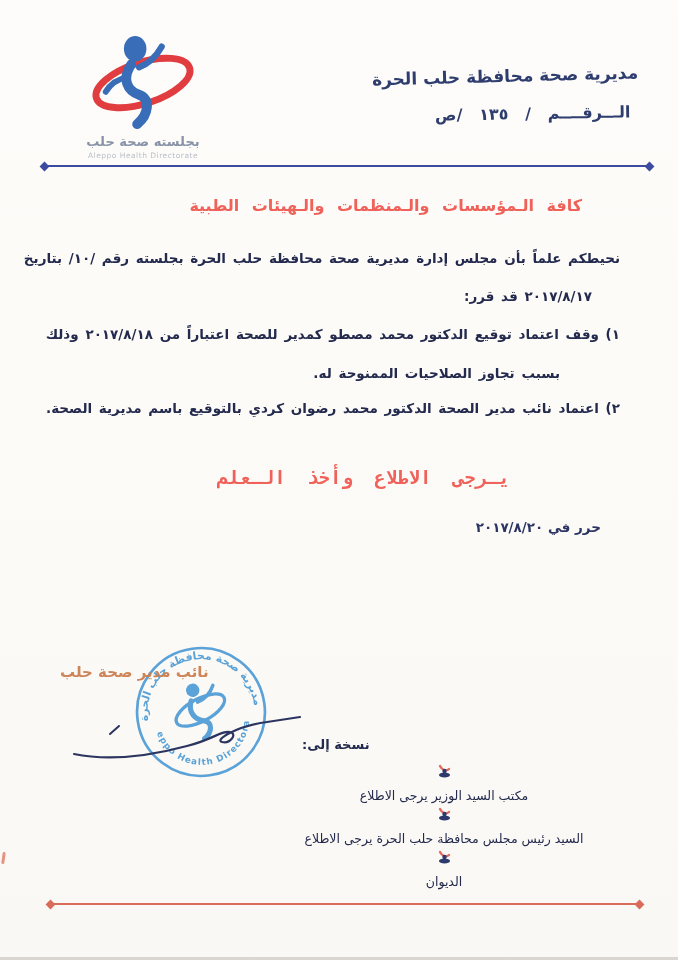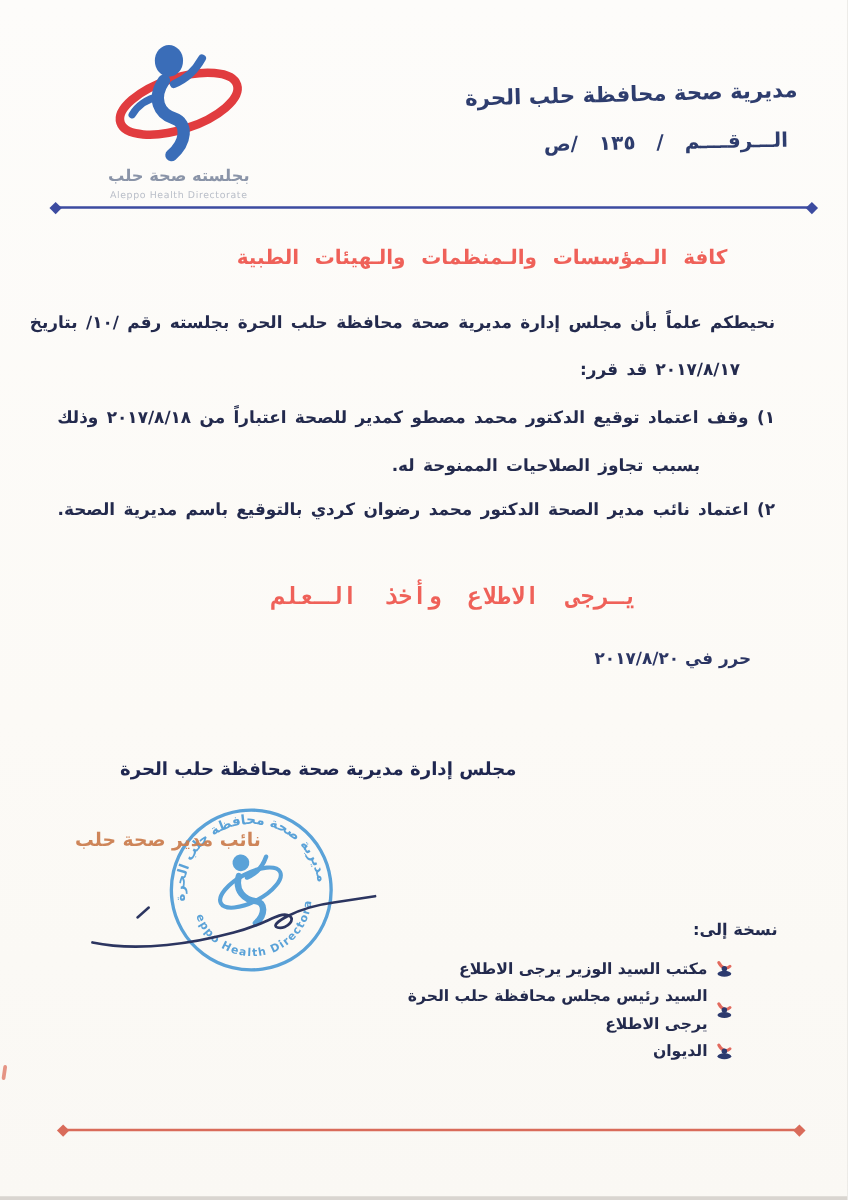--- a/index.html
+++ b/index.html
@@ -45,25 +45,25 @@
   .dateline { top:519px; right:77px; font-size:13.5px; font-weight:bold; color:#2b3563; }
 
   .issuer { top:608px; left:96px; font-size:14.5px; font-weight:bold; color:#1f2750;
             letter-spacing:0.5px; direction:rtl; }
 
   .stamp { left:134px; top:645px; width:134px; height:134px; transform:rotate(-8deg); z-index:2; }
   .overstamp { left:60px; top:663px; font-size:15px; font-weight:bold;
                color:rgba(203,126,80,0.95); z-index:5; letter-spacing:1px; }
   .sig { left:72px; top:712px; width:235px; height:55px; z-index:4; }
 
-  .cc { top:737px; right:56px; width:320px; direction:rtl; text-align:right; }
+  .cc { top:737px; right:56px; width:320px; direction:rtl; text-align:left; }
   .cc-title { font-size:13px; font-weight:bold; color:#222a4e; margin-bottom:12px; }
   .cc ul { list-style:none; padding-right:36px; }
-  .cc li { display:flex; align-items:center; gap:7px; font-size:12.5px; font-weight:bold;
-           color:#232a4d; line-height:22px; }
+  .cc li { display:flex; align-items:center; gap:7px; font-size:12.5px; font-weight:normal;
+           color:#232a4d; line-height:22px;flex-direction:column; }
   .cc .blt { flex:0 0 auto; width:13px; height:14px; }
 
   .scan-mark { left:2px; top:852px; width:3px; height:12px; background:#e07b68;
                transform:rotate(8deg); border-radius:2px; opacity:0.8; }
   .bottom-edge { left:0; bottom:0; width:100%; height:3px; background:#d9d5d0; }
 </style>
 </head>
 <body>
 
 <div class="page">
@@ -91,21 +91,20 @@
 
   <div class="abs bodytxt l-intro1">نحيطكم علماً بأن مجلس إدارة مديرية صحة محافظة حلب الحرة بجلسته رقم /١٠/ بتاريخ</div>
   <div class="abs bodytxt l-intro2">٢٠١٧/٨/١٧ قد قرر:</div>
   <div class="abs bodytxt l-item1a">١) وقف اعتماد توقيع الدكتور محمد مصطو كمدير للصحة اعتباراً من ٢٠١٧/٨/١٨ وذلك</div>
   <div class="abs bodytxt l-item1b">بسبب تجاوز الصلاحيات الممنوحة له.</div>
   <div class="abs bodytxt l-item2">٢) اعتماد نائب مدير الصحة الدكتور محمد رضوان كردي بالتوقيع باسم مديرية الصحة.</div>
 
   <div class="abs directive">يـرجى الاطلاع وأخذ الـعلم</div>
   <div class="abs dateline">حرر في ٢٠١٧/٨/٢٠</div>
 
-  <div class="abs issuer">مجلس إدارة مديرية صحة محافظة حلب الحرة</div>
 
   <svg class="abs stamp" viewBox="0 0 130 130">
     <defs>
       <path id="arcTop" d="M 14,76 A 52,52 0 1 1 116,76" fill="none"></path>
       <path id="arcBot" d="M 20,80 A 46,46 0 0 0 110,80" fill="none"></path>
     </defs>
     <circle cx="65" cy="65" r="62" fill="none" stroke="#5aa2d8" stroke-width="2.6"></circle>
     <text font-size="10.5" font-weight="bold" fill="#5aa2d8" font-family="DejaVu Sans, sans-serif">
       <textPath href="#arcTop" startOffset="50%" text-anchor="middle">مديرية صحة محافظة حلب الحرة</textPath>
     </text>

